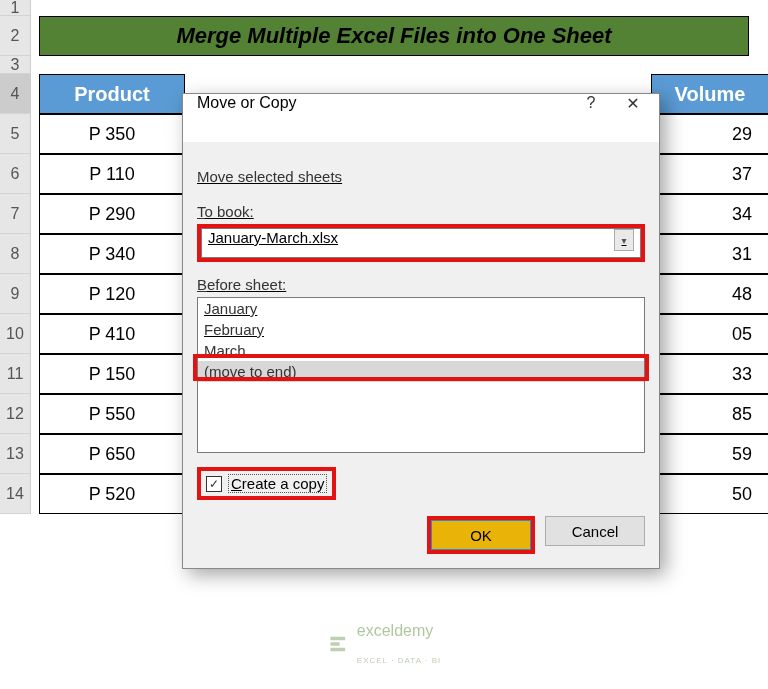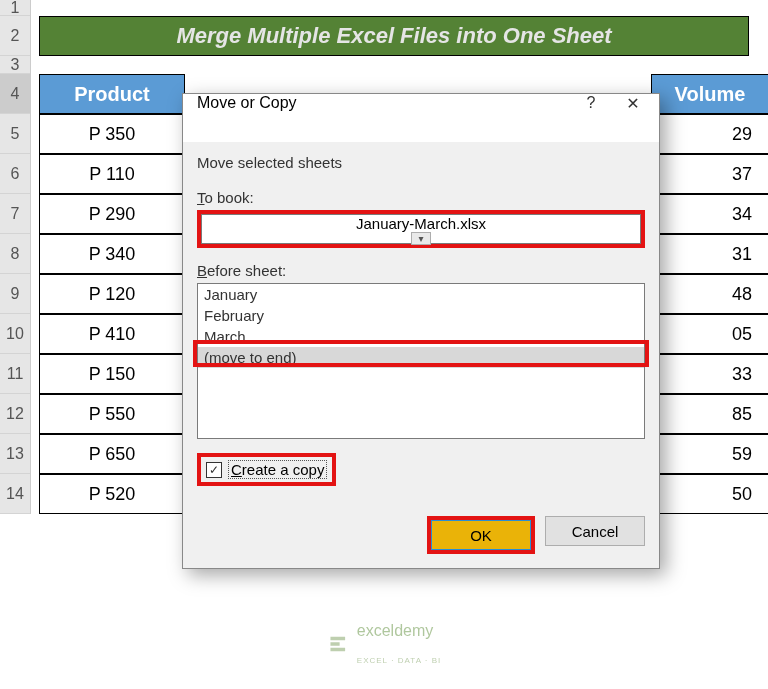--- a/index.html
+++ b/index.html
@@ -35,21 +35,21 @@
     .row-header.sel { background: #ccc; }
     .row-header.h1 { height: 16px; }
     .row-header.h3 { height: 18px; }
     .grid {
       position: relative;
       flex: 1;
     }
     .title-row {
       height: 40px;
       background: #548235;
-      color: #e5e5e5;
+      color: #000000;
       font-weight: bold;
       font-style: italic;
       font-size: 22px;
       display: flex;
       align-items: center;
       justify-content: center;
       margin-left: 8px;
       margin-right: 20px;
       border: 1px solid #000;
     }
@@ -99,37 +99,36 @@
     .dlg-titlebar {
       height: 48px;
       display: flex;
       align-items: flex-start;
       padding: 0 4px 0 14px;
       background: #fff;
     }
     .dlg-title { flex: 1; font-size: 16px; color: #000; }
     .dlg-help { width: 40px; text-align: center; font-size: 16px; color: #333; }
     .dlg-close { width: 44px; text-align: center; font-size: 16px; color: #333; }
-    .dlg-body { padding: 12px 14px; }
+    .dlg-body { padding: 26px 14px; text-decoration: underline; }
     .dlg-text { font-size: 15px; color: #333; margin-bottom: 18px; }
     .dlg-label { font-size: 15px; color: #333; margin-bottom: 4px; }
     .dlg-label u { text-decoration: underline; }
     .combo-wrap {
       border: 4px solid #e31313;
       padding: 0;
       margin-bottom: 14px;
     }
     .combo {
       height: 30px;
       background: #fff;
       border: 1px solid #7a7a7a;
       display: flex;
-      align-items: center;
+      align-items: flex-start;
       padding: 0 6px;
-      flex-direction: column;
     }
     .combo-text { flex: 1; font-size: 15px; }
     .combo-btn {
       width: 20px;
       height: 22px;
       background: #e9e9e9;
       border: 1px solid #adadad;
       display: flex;
       align-items: center;
       justify-content: center;

